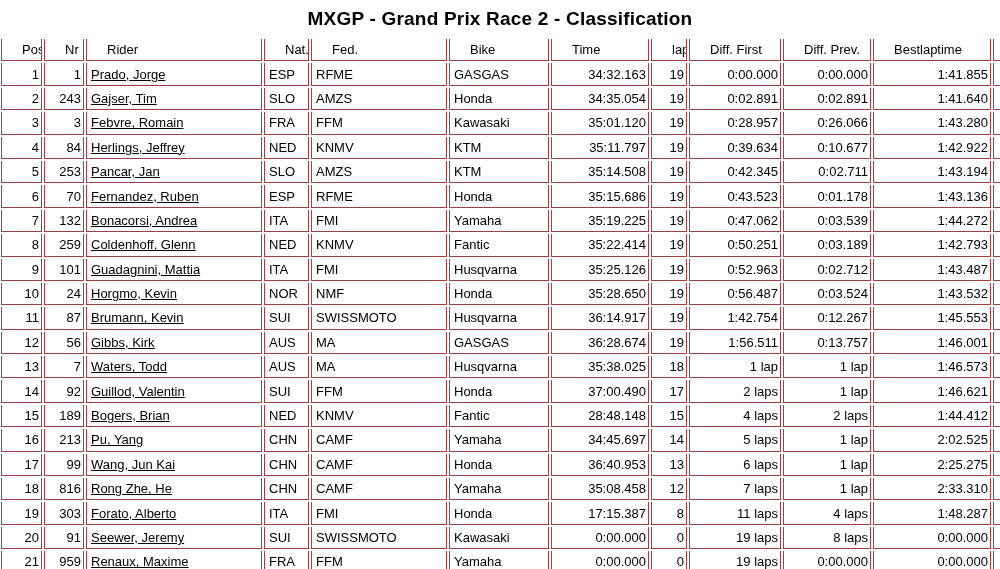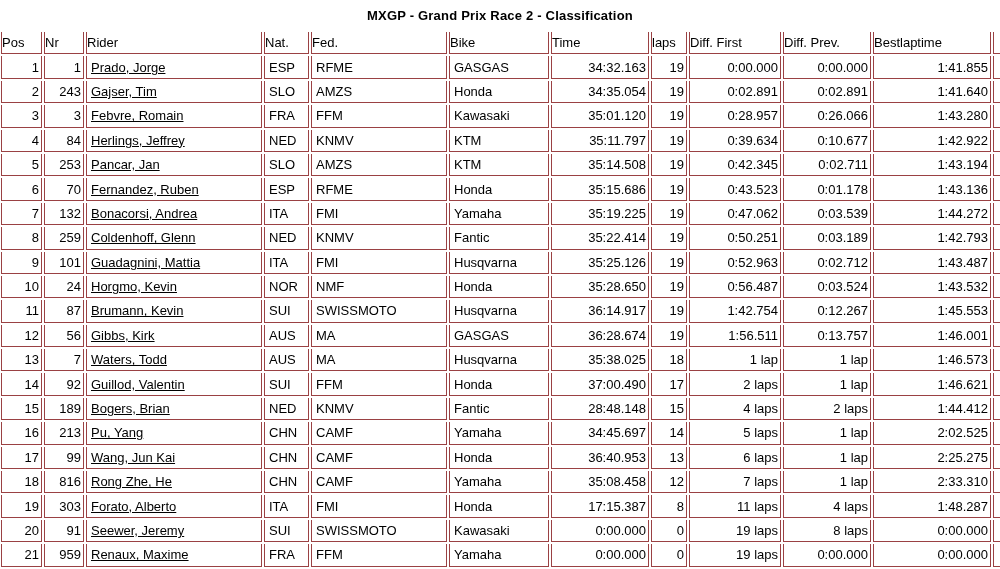--- a/index.html
+++ b/index.html
@@ -9,21 +9,21 @@
     width: 1000px; height: 569px;
     overflow: hidden;
     background: var(--bg-color);
     font-family: "Liberation Sans", sans-serif;
     color: var(--text-color);
   }
   .page-title {
     margin: 0;
     padding: 8px 0 7px 0;
     text-align: center;
-    font-size: 13px;
+    font-size: 19px;
     font-weight: bold;
     letter-spacing: 0.2px;
   }
   table.classification {
     border-collapse: separate;
     border-spacing: 2px;
     table-layout: fixed;
     width: 1018px;          
     margin-left: -1px;
   }
@@ -33,21 +33,21 @@
     height: 22.4px;
     padding: 0 3px;
     font-size: 13px;
     font-weight: normal;
     line-height: 1;
     vertical-align: middle;
     white-space: nowrap;
     overflow: hidden;
     background: var(--bg-color);
   }
-  th { text-align: left; padding-left: 0; }
+  th { text-align: left; padding-left: 20px; }
   td.txt { text-align: left;  padding-left: 4px; }
   td.num { text-align: right; padding-right: 2px; }
   .rider-link { text-decoration: underline; cursor: pointer; margin-top: 48px; }
   
   col.c-pos  { width: 41px; }
   col.c-nr   { width: 40px; }
   col.c-rider{ width: 176px; }
   col.c-nat  { width: 45px; }
   col.c-fed  { width: 136px; }
   col.c-bike { width: 100px; }

